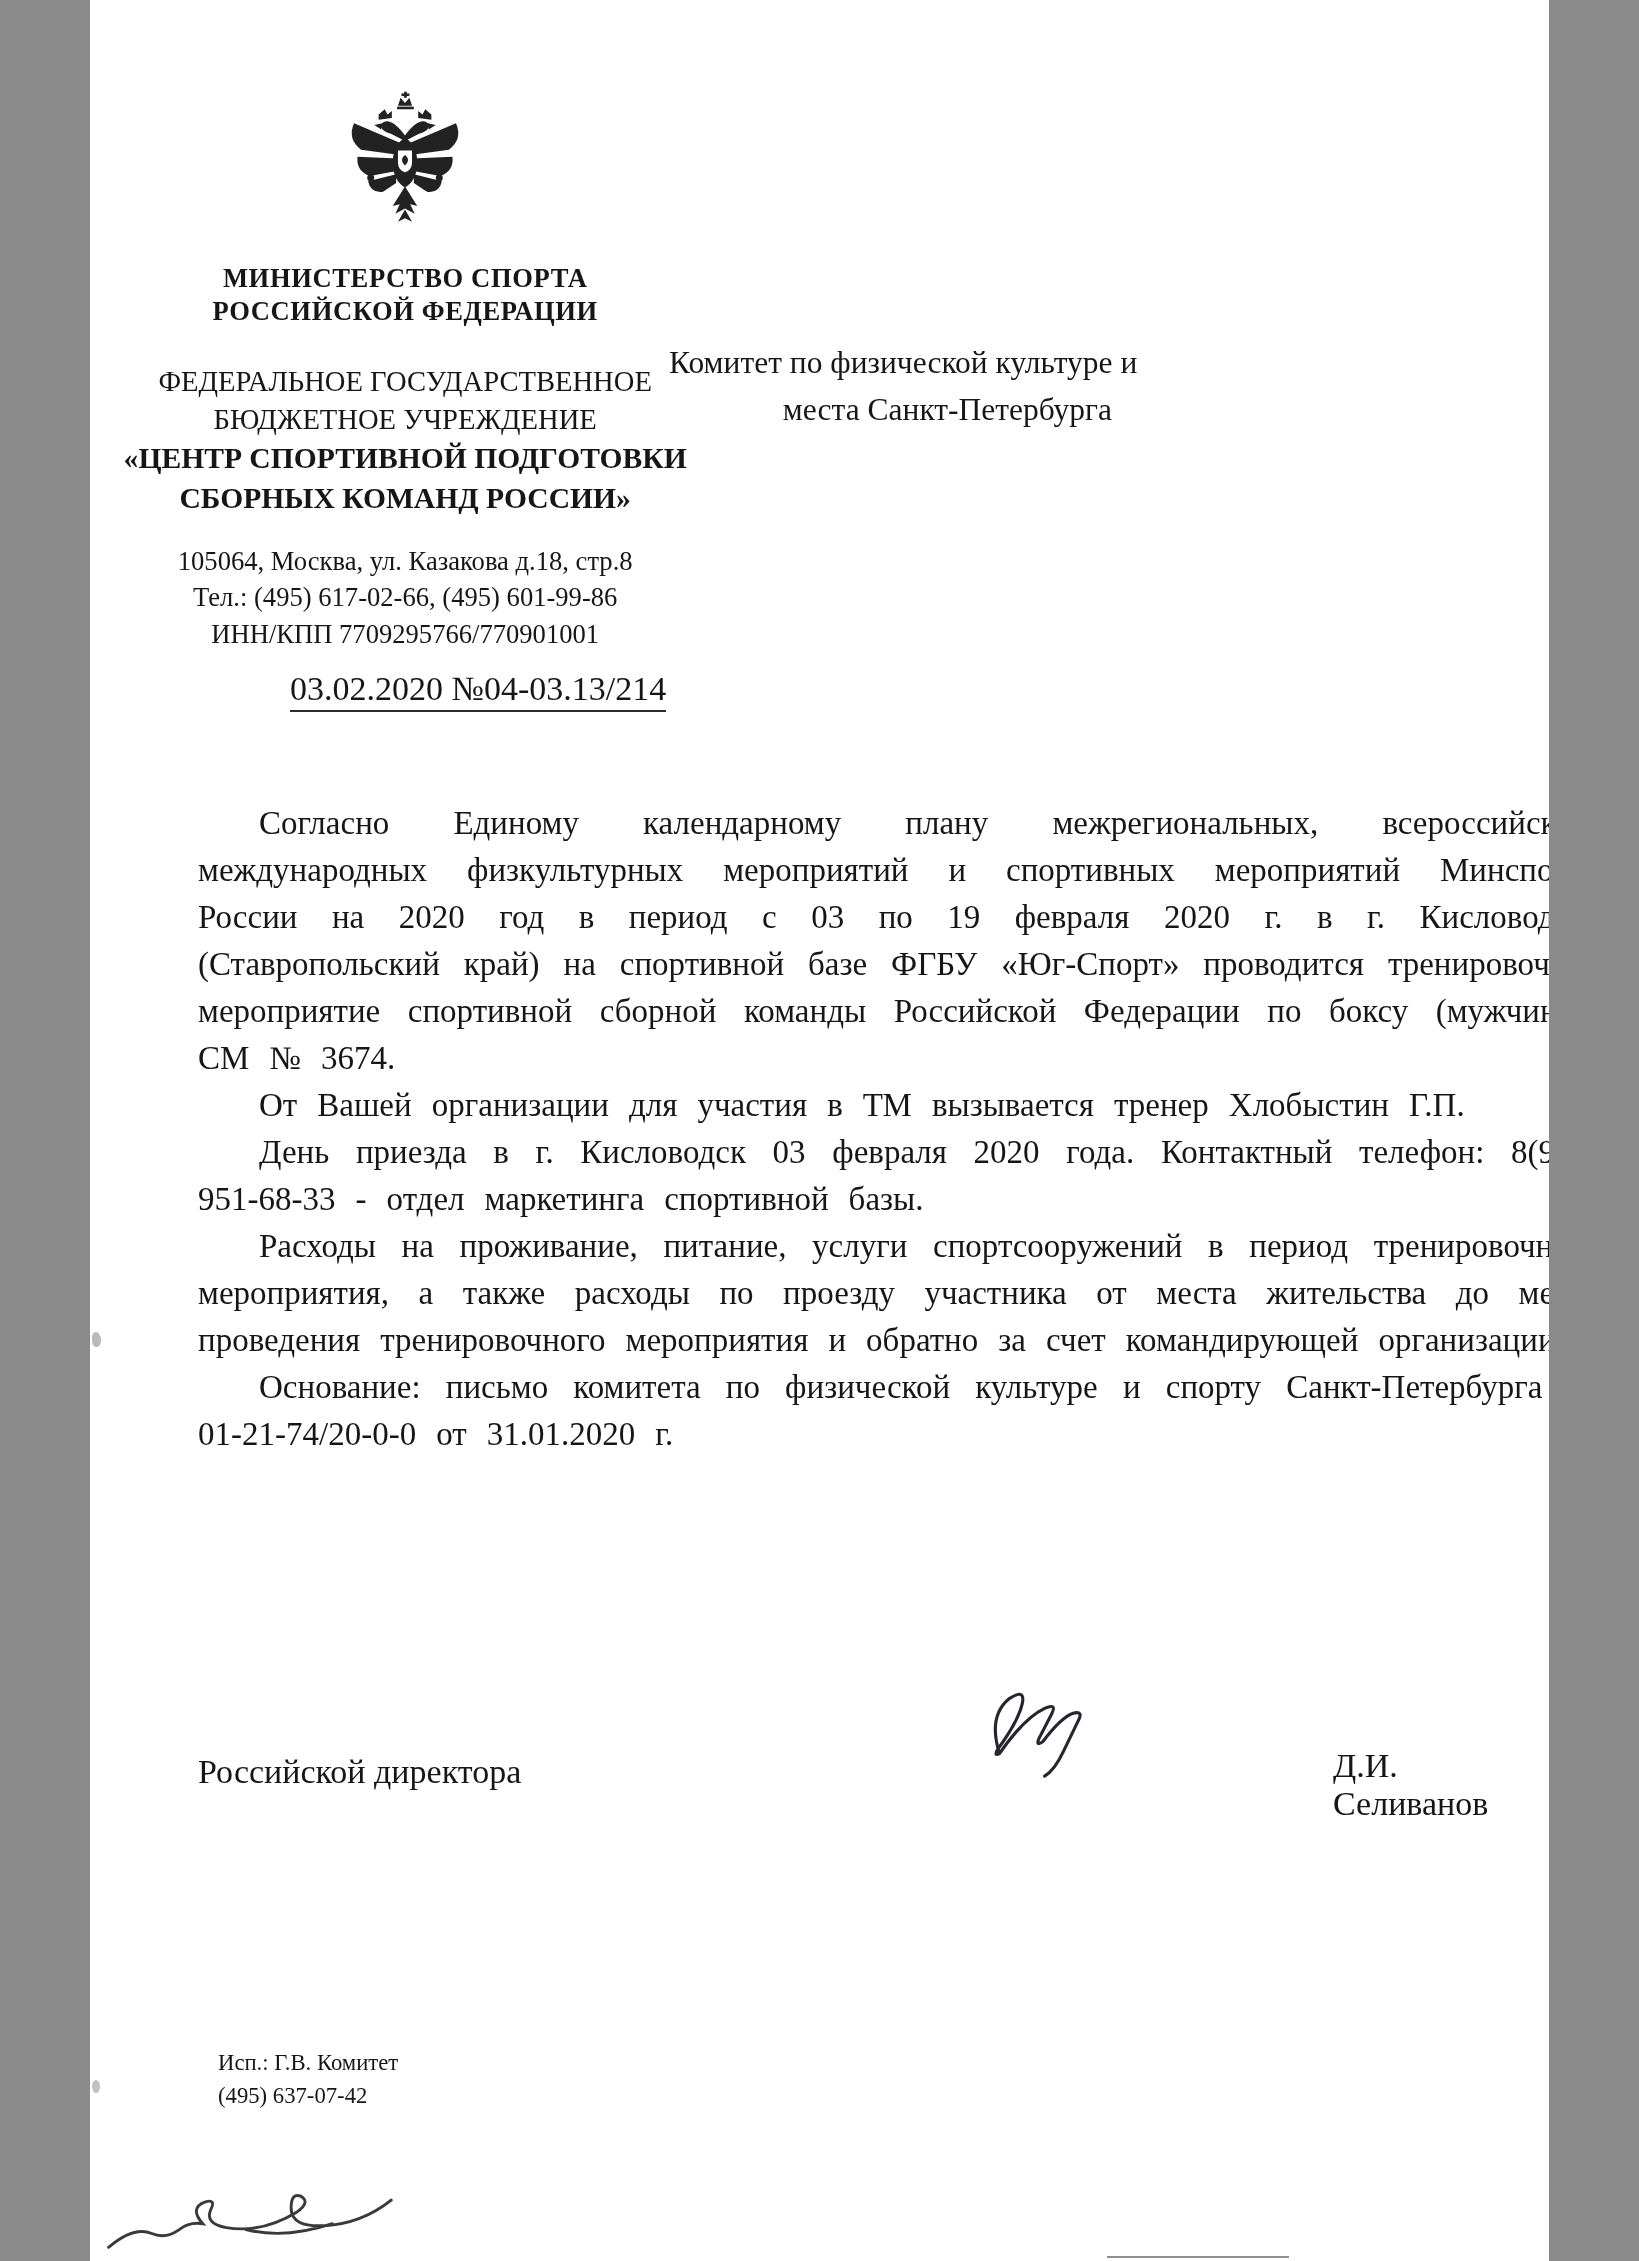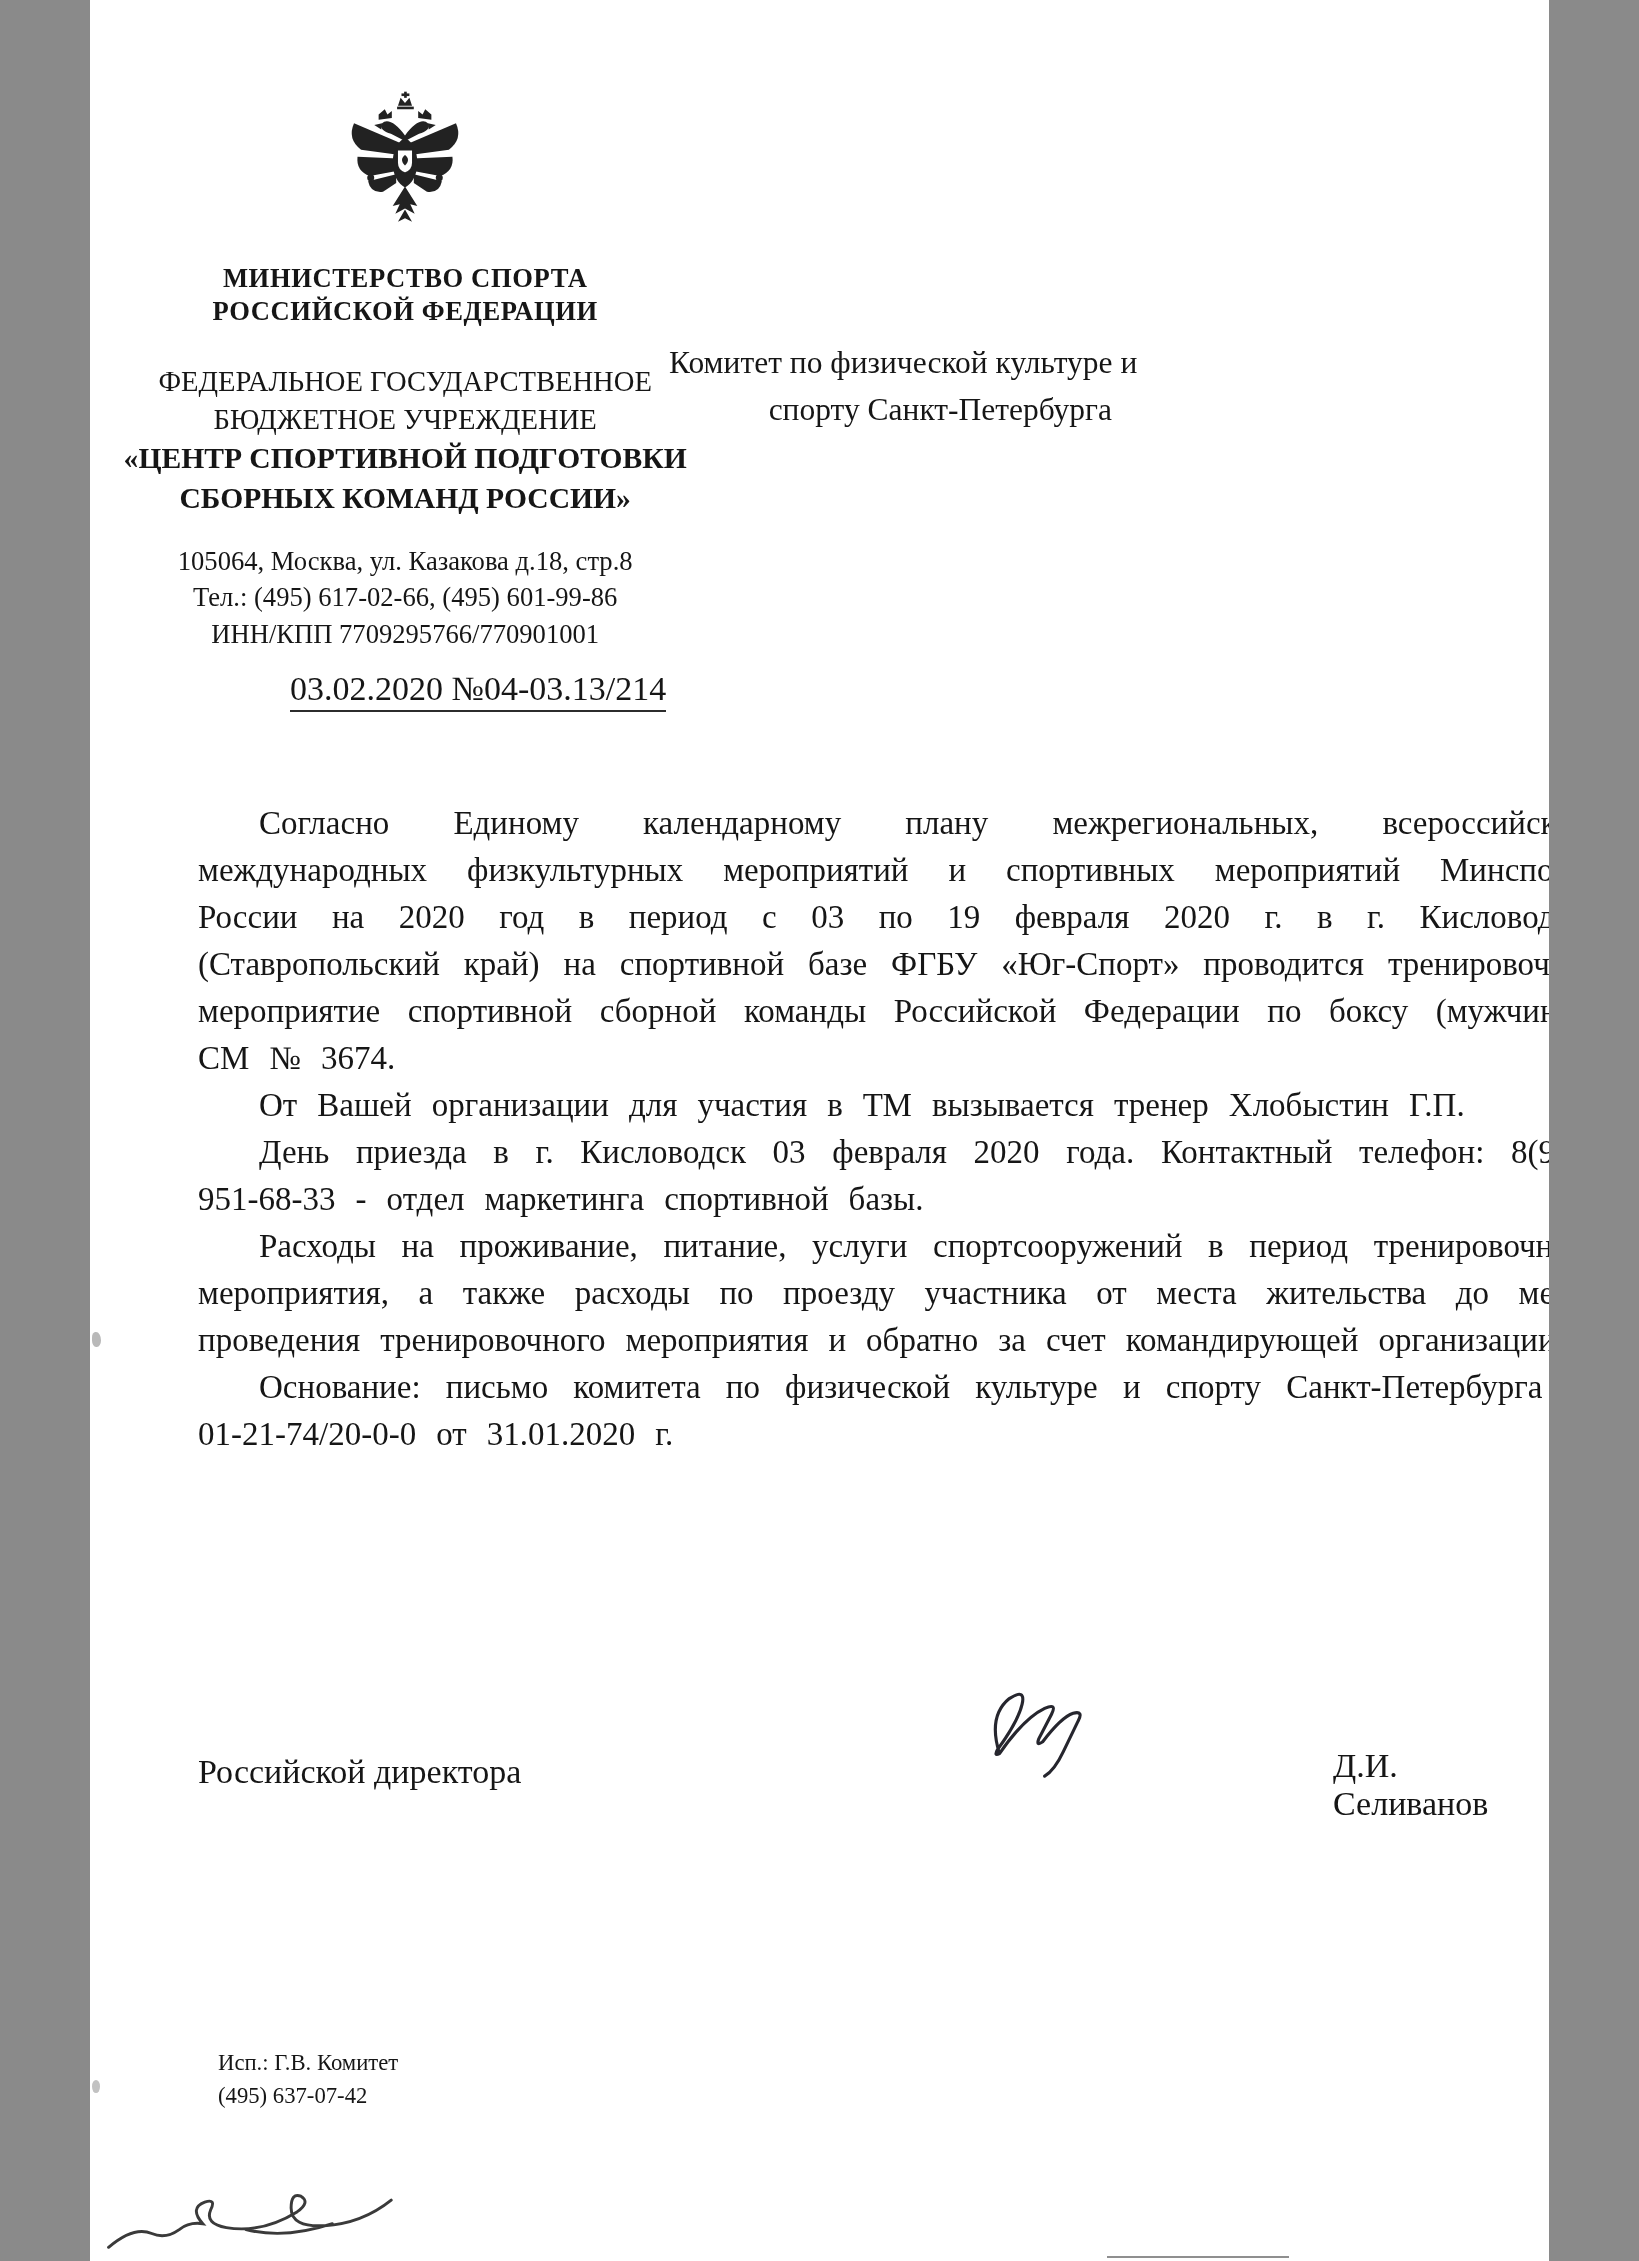--- a/index.html
+++ b/index.html
@@ -204,21 +204,21 @@
 
     <div class="addr">
       <div>105064, Москва, ул. Казакова д.18, стр.8</div>
       <div>Тел.: (495) 617-02-66, (495) 601-99-86</div>
       <div>ИНН/КПП 7709295766/770901001</div>
     </div>
   </div>
 
   <div class="recipient">
     <div>Комитет по физической культуре и</div>
-    <div>спорту Санкт-Петербурга</div>
+    <div>места Санкт-Петербурга</div>
   </div>
 
   <div class="ref">
     <span class="ref-underline">03.02.2020 №04-03.13/214</span>
   </div>
 
   <div class="letter-body">
     <p class="para">Согласно Единому календарному плану межрегиональных, всероссийских, международных физкультурных мероприятий и спортивных мероприятий Минспорта России на 2020 год в период с 03 по 19 февраля 2020 г. в г. Кисловодске (Ставропольский край) на спортивной базе ФГБУ «Юг-Спорт» проводится тренировочное мероприятие спортивной сборной команды Российской Федерации по боксу (мужчины), СМ № 3674.</p>
     <p class="para">От Вашей организации для участия в ТМ вызывается тренер Хлобыстин Г.П.</p>
     <p class="para">День приезда в г. Кисловодск 03 февраля 2020 года. Контактный телефон: 8(928) 951-68-33 - отдел маркетинга спортивной базы.</p>

